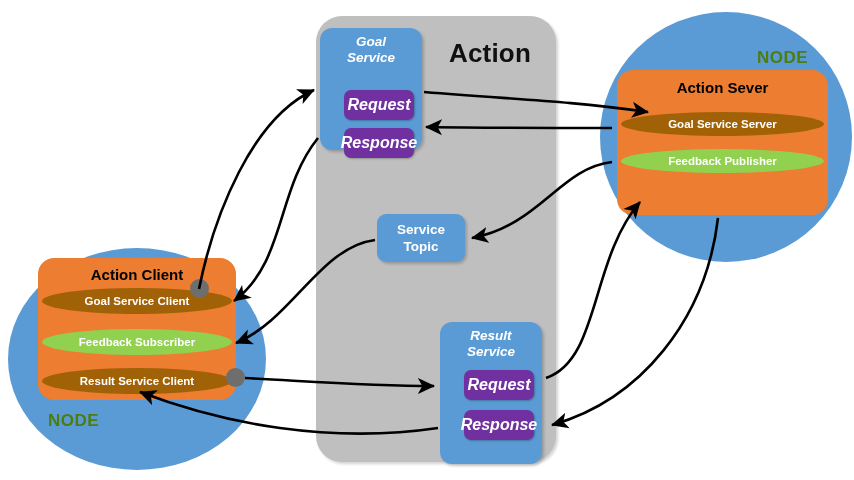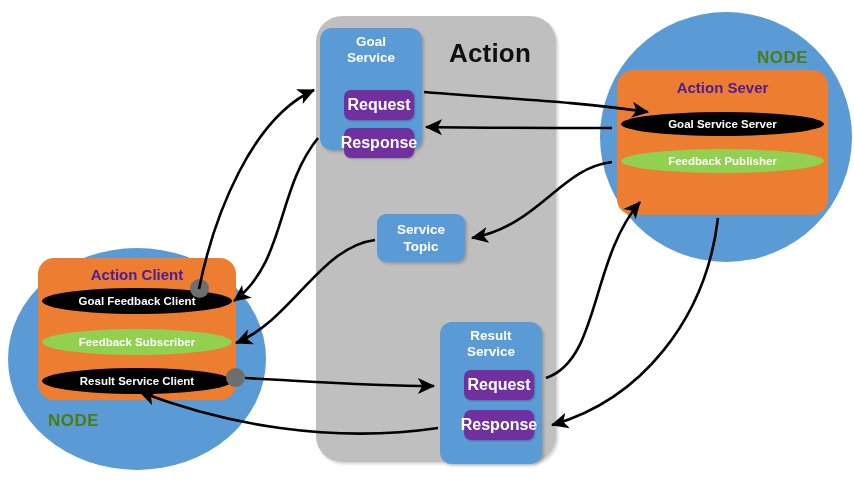--- a/index.html
+++ b/index.html
@@ -38,20 +38,21 @@
     font-weight: bold;
     letter-spacing: 0.2px;
   }
 
   
   .service-box {
     position: absolute;
     background: #5B9BD5;
     border-radius: 12px;
     box-shadow: 2px 2px 3px rgba(0,0,0,0.20);
+    font-style: italic;
   }
   .service-title {
     position: absolute;
     left: 0;
     right: 0;
     top: 6px;
     text-align: center;
     color: #ffffff;
     font-size: 13.5px;
     font-weight: bold;
@@ -126,38 +127,38 @@
     background: #ED7D31;
     border-radius: 16px;
   }
   #panel-client { left: 38px;  top: 258px; width: 198px; height: 142px; }
   #panel-server { left: 617px; top: 70px;  width: 211px; height: 145px; }
 
   .panel-title {
     position: absolute;
     left: 0; right: 0;
     text-align: center;
-    color: #4c1d95;
+    color: #000000;
     font-size: 15px;
     font-weight: bold;
   }
   #panel-client .panel-title { top: 8px; }
   #panel-server .panel-title { top: 9px; }
 
   .pill {
     position: absolute;
     border-radius: 50%;
     display: flex;
     align-items: center;
     justify-content: center;
     color: #ffffff;
     font-weight: bold;
     text-align: center;
   }
-  .pill.yellow { background: #000000; }
+  .pill.yellow { background: #a16207; }
   .pill.green  { background: #92D050; }
 
   #panel-client .pill { left: 4px; width: 190px; height: 26px; font-size: 11.5px; }
   #panel-client .pill.p0 { top: 30px; }
   #panel-client .pill.p1 { top: 71px; }
   #panel-client .pill.p2 { top: 110px; }
 
   #panel-server .pill { left: 4px; width: 203px; height: 24px; font-size: 11.5px; }
   #panel-server .pill.p0 { top: 42px; }
   #panel-server .pill.p1 { top: 79px; }
@@ -212,21 +213,21 @@
       <span>Result</span><br>
       <span>Service</span>
     </div>
     <div class="chip req">Request</div>
     <div class="chip resp">Response</div>
   </div>
 
   <div class="node-circle" id="node-client"></div>
   <div class="action-panel" id="panel-client">
     <div class="panel-title">Action Client</div>
-    <div class="pill yellow p0">Goal Feedback Client</div>
+    <div class="pill yellow p0">Goal Service Client</div>
     <div class="pill green  p1">Feedback Subscriber</div>
     <div class="pill yellow p2">Result Service Client</div>
   </div>
   <div class="node-label" id="node-label-client">NODE</div>
 
   <div class="node-circle" id="node-server"></div>
   <div class="action-panel" id="panel-server">
     <div class="panel-title">Action Sever</div>
     <div class="pill yellow p0">Goal Service Server</div>
     <div class="pill green  p1">Feedback Publisher</div>

